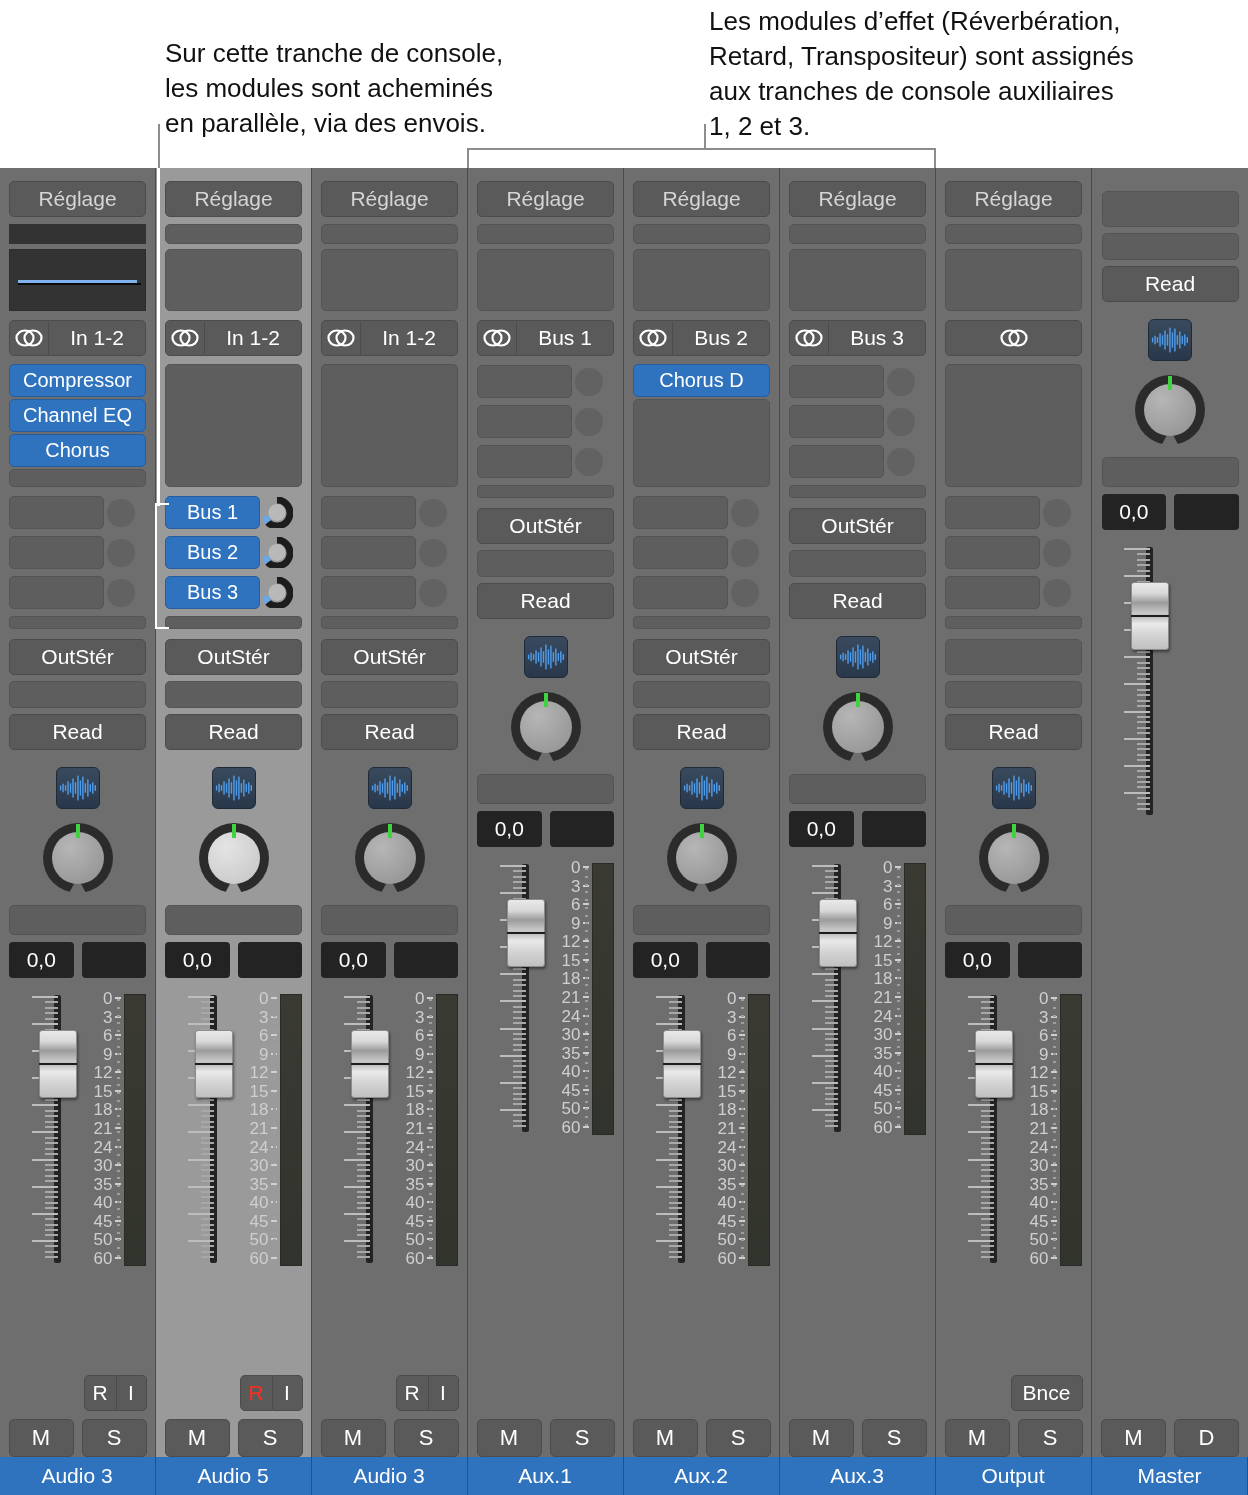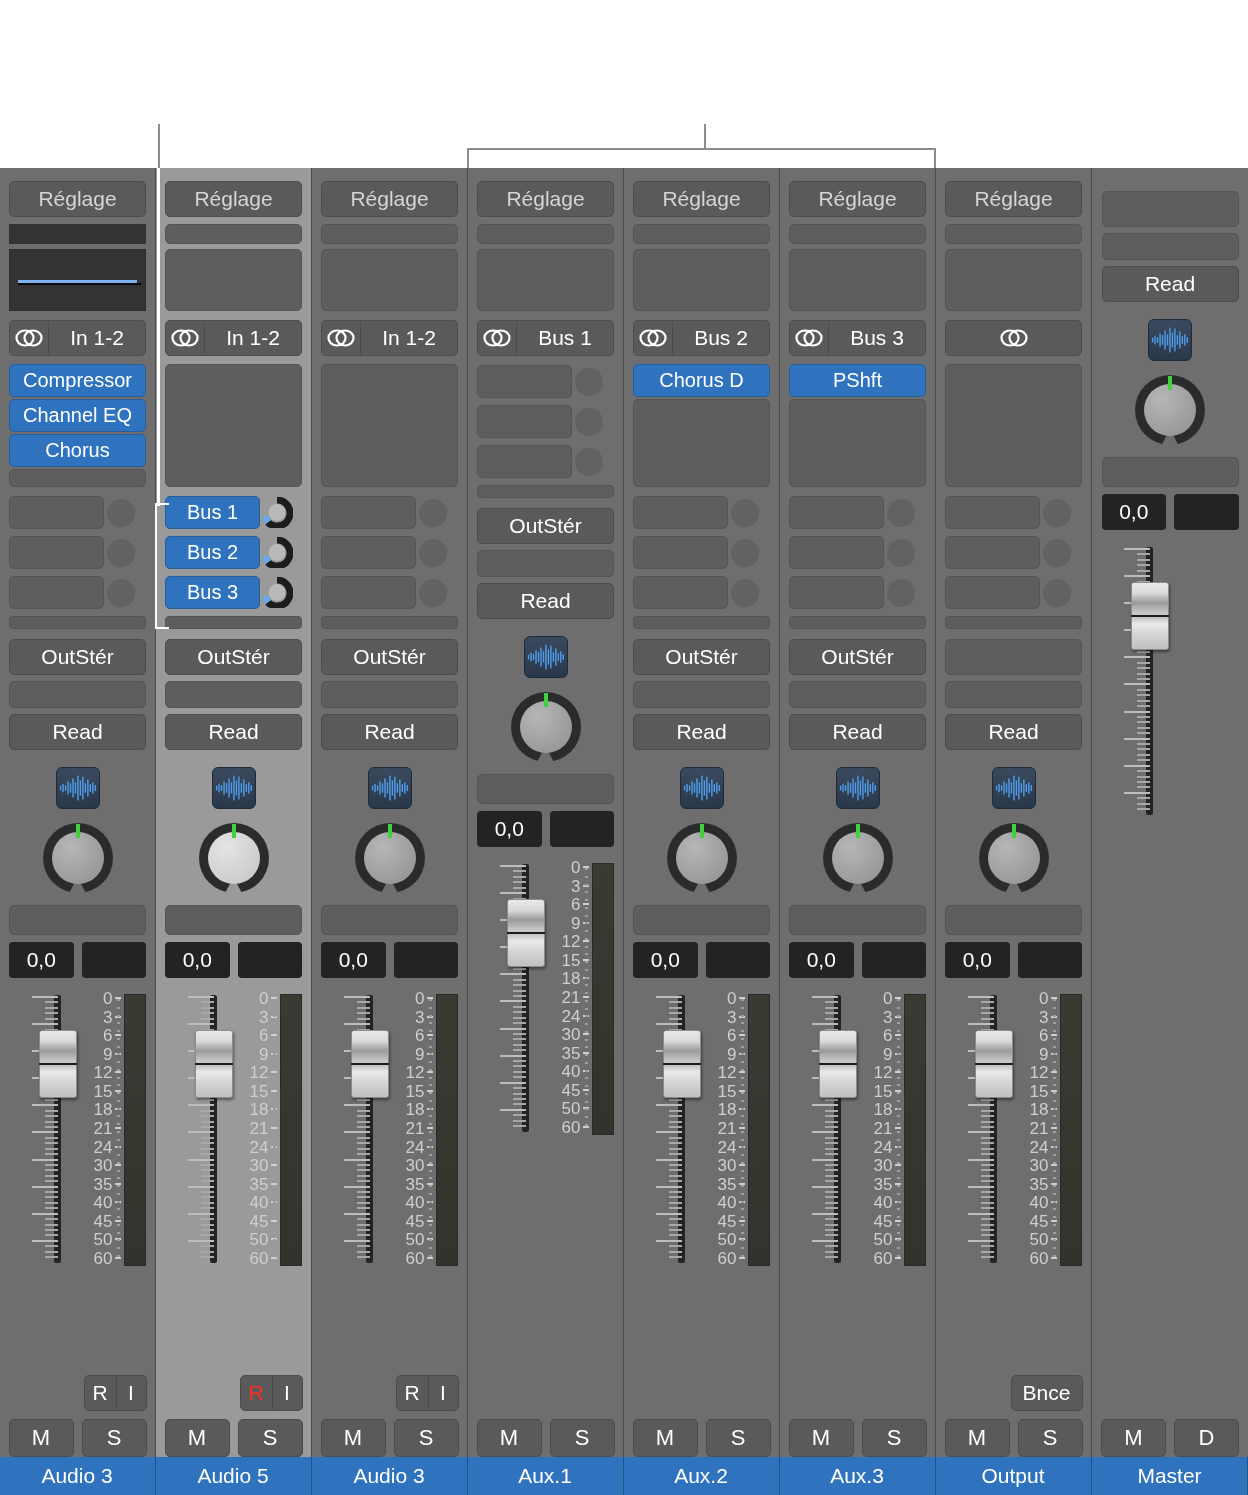--- a/index.html
+++ b/index.html
@@ -199,20 +199,27 @@
     color:#ffffff; font-size:21px;
     border-right:1px solid #1f5488;
   }
   
   .wbracket { position:absolute; border:2px solid #ffffff; border-right:none; }
 </style>
 </head>
 <body>
 
 <div id="annotations">
+  <div class="anno-text" id="anno-left">Sur cette tranche de console,
+les modules sont acheminés
+en parallèle, via des envois.</div>
+  <div class="anno-text" id="anno-right">Les modules d’effet (Réverbération,
+Retard, Transpositeur) sont assignés
+aux tranches de console auxiliaires
+1, 2 et 3.</div>
 
   <div class="leader" style="left:158px; top:124px; width:2px; height:44px;"></div>
 
   <div class="leader" style="left:704px; top:124px; width:2px; height:25px;"></div>
   <div class="leader" style="left:467px; top:148px; width:469px; height:2px;"></div>
   <div class="leader" style="left:467px; top:148px; width:2px; height:20px;"></div>
   <div class="leader" style="left:934px; top:148px; width:2px; height:20px;"></div>
 </div>
 
 <div id="mixer">
@@ -1249,24 +1256,20 @@
       <div class="setting-box slot-empty"></div>
       <div class="io-row">
         <div class="io-icon">
           <svg width="30" height="20" viewBox="0 0 30 20">
             <ellipse cx="11" cy="10" rx="8.5" ry="7.5" fill="none" stroke="#fff" stroke-width="2.2"></ellipse>
             <ellipse cx="19" cy="10" rx="8.5" ry="7.5" fill="none" stroke="#fff" stroke-width="2.2"></ellipse>
           </svg>
         </div>
         <div class="io-name">Bus 3</div>
       </div>
-      <div class="insert-area">
-        <div class="plugin">PShft</div>
-        <div class="insert-fill" style="height:88px"></div>
-      </div>
       <div class="sends">
         <div class="send-row">
           <div class="send-slot"></div>
           <div class="send-knob">
             <div class="knob-dim"></div>
           </div>
         </div>
         <div class="send-row">
           <div class="send-slot"></div>
           <div class="send-knob">

